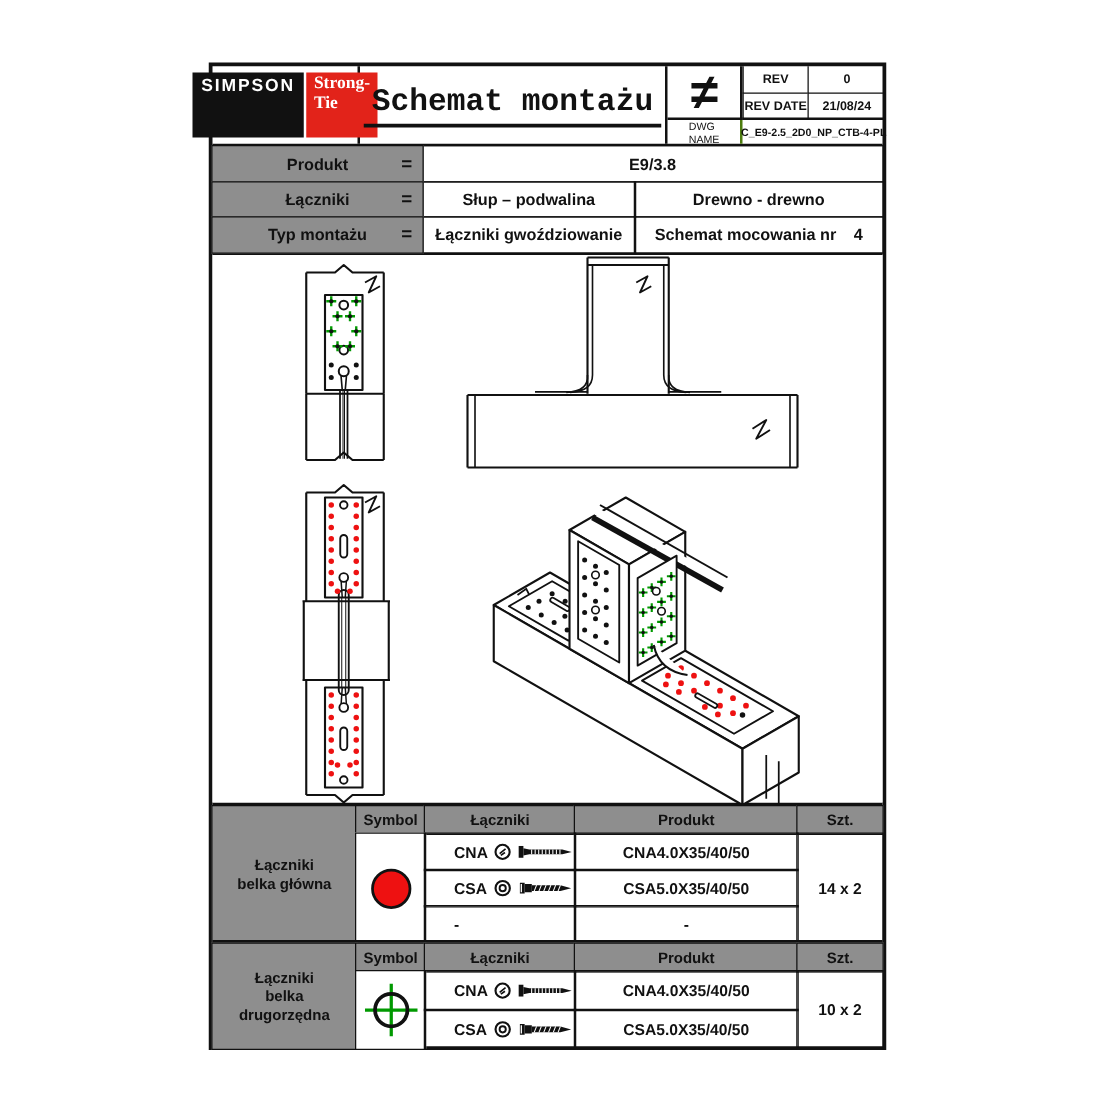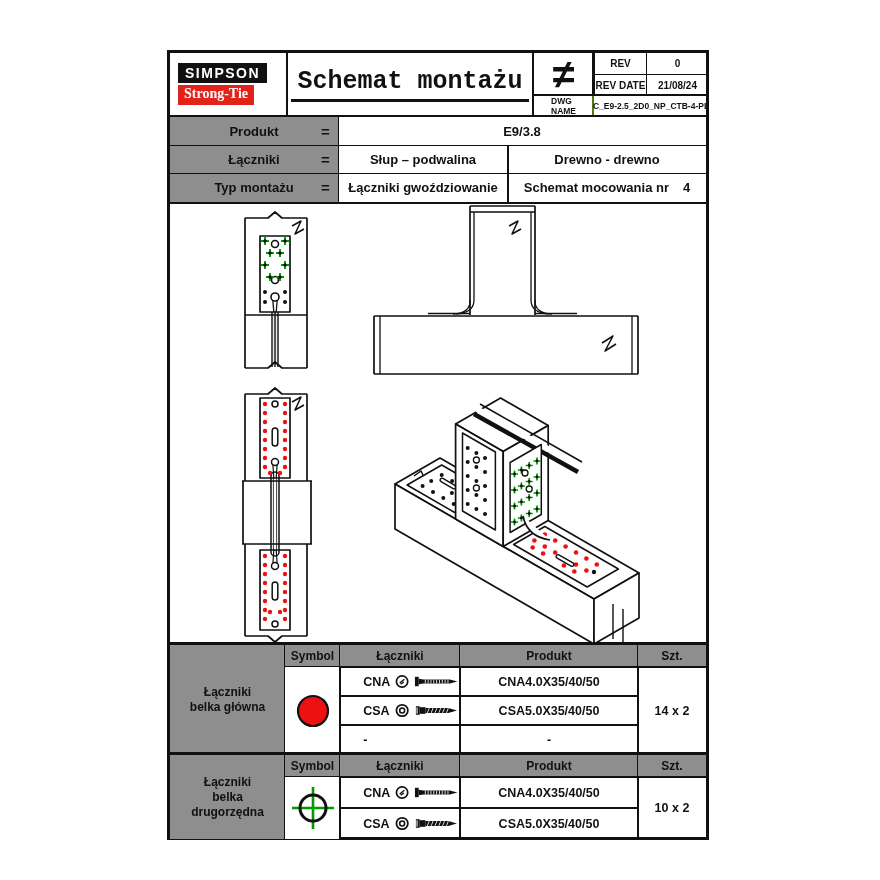--- a/index.html
+++ b/index.html
@@ -2,33 +2,33 @@
 <html><head>
 <meta charset="utf-8">
 <style>
   html,body{margin:0;padding:0;background:#ffffff;}
   body{width:880px;height:880px;position:relative;font-family:"Liberation Sans",sans-serif;color:#111;}
   *{box-sizing:border-box;}
   .sheet{position:absolute;left:167px;top:50px;width:542px;height:790px;border:3px solid #111;
          display:flex;flex-direction:column;background:#fff;}
   
   .hdr{height:64px;display:grid;grid-template-columns:118px 1fr 174px;border-bottom:2.5px solid #111;}
-  .logo-cell{border-right:2px solid #111;padding:5px 8px;display:flex;flex-direction:column;justify-content:center;gap:2px;}
+  .logo-cell{border-right:2px solid #111;padding:5px 8px;display:flex;flex-direction:row;justify-content:center;gap:2px;}
   .logo-black{background:#111;color:#fff;font-weight:bold;font-size:14px;letter-spacing:1.5px;padding:2px 7px;width:max-content;}
   .logo-red{background:#e2231a;color:#fff;font-weight:bold;font-size:14px;font-family:"Liberation Serif",serif;padding:1px 6px 3px;width:max-content;}
   .title-cell{display:flex;align-items:center;justify-content:center;font-family:Liberation Mono, monospace;}
   .title-cell span{font-size:25px;font-weight:bold;border-bottom:3px solid #111;padding:0 6px 3px;}
   .meta{display:grid;grid-template-columns:60px 114px;grid-template-rows:43px 19px;border-left:2px solid #111;}
   .sym-cell{border-right:2px solid #111;border-bottom:2px solid #111;display:flex;align-items:center;justify-content:center;
             font-size:40px;font-weight:900;font-style:italic;line-height:1;}
   .rev-grid{display:grid;grid-template-columns:52px 62px;grid-template-rows:21.5px 21.5px;border-bottom:2px solid #111;}
   .rev-grid div{border-left:1.5px solid #111;border-bottom:1.5px solid #111;display:flex;align-items:center;justify-content:center;
                 font-size:10px;font-weight:bold;}
   .rev-grid div:nth-child(3),.rev-grid div:nth-child(4){border-bottom:none;}
-  .dwg-l{border-right:2px solid #4d7c0f;display:flex;align-items:center;justify-content:center;font-size:8.5px;font-weight:bold;padding-left:17px;}
+  .dwg-l{border-right:2px solid #4d7c0f;display:flex;align-items:center;justify-content:center;font-size:8.5px;font-weight:normal;padding-left:17px;}
   .dwg-v{display:flex;align-items:center;justify-content:center;font-size:8.5px;font-weight:bold;white-space:nowrap;}
   
   .info{display:flex;flex-direction:column;border-bottom:2.5px solid #111;}
   .irow{height:28.3px;display:grid;}
   .irow.single{grid-template-columns:168px 1fr;}
   .irow.double{grid-template-columns:168px 170px 1fr;}
   .irow>div{border:1.5px solid #111;margin:-0.75px;display:flex;align-items:center;justify-content:center;
             font-size:13px;font-weight:bold;}
   .ilabel{background:#8e8e8e;position:relative;}
   .ilabel .eq{position:absolute;right:8px;font-size:15px;font-weight:900;}

